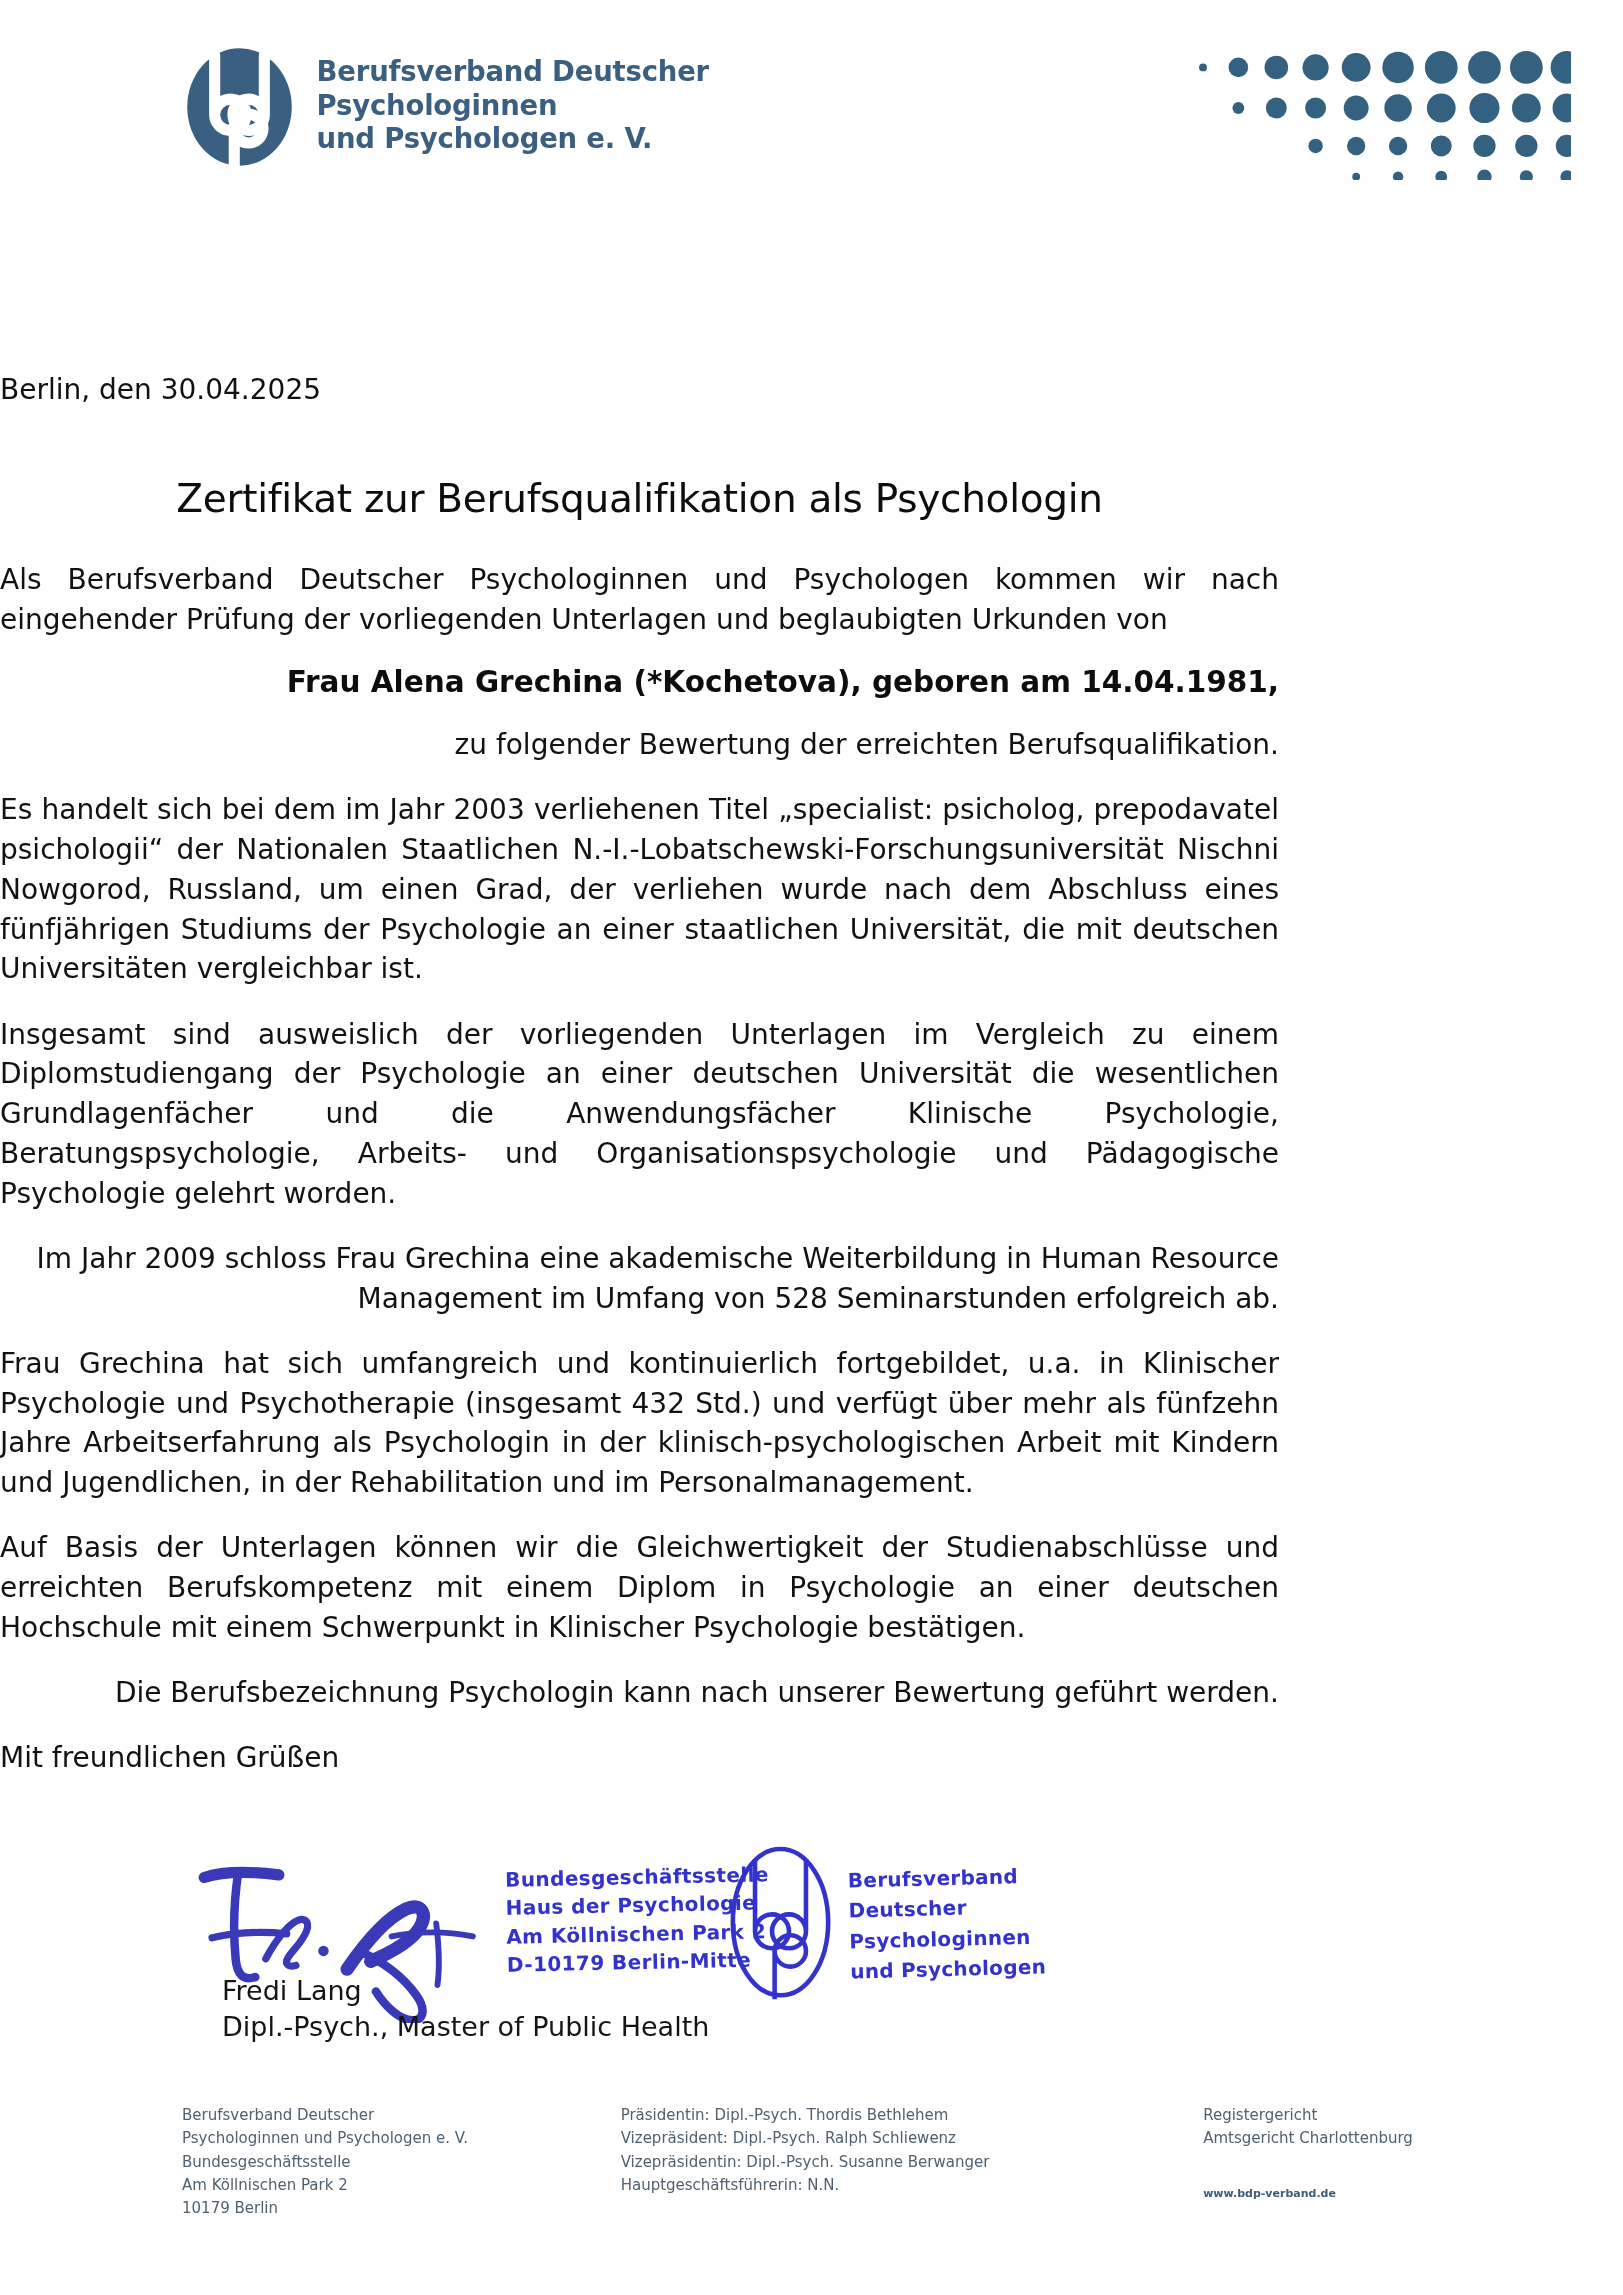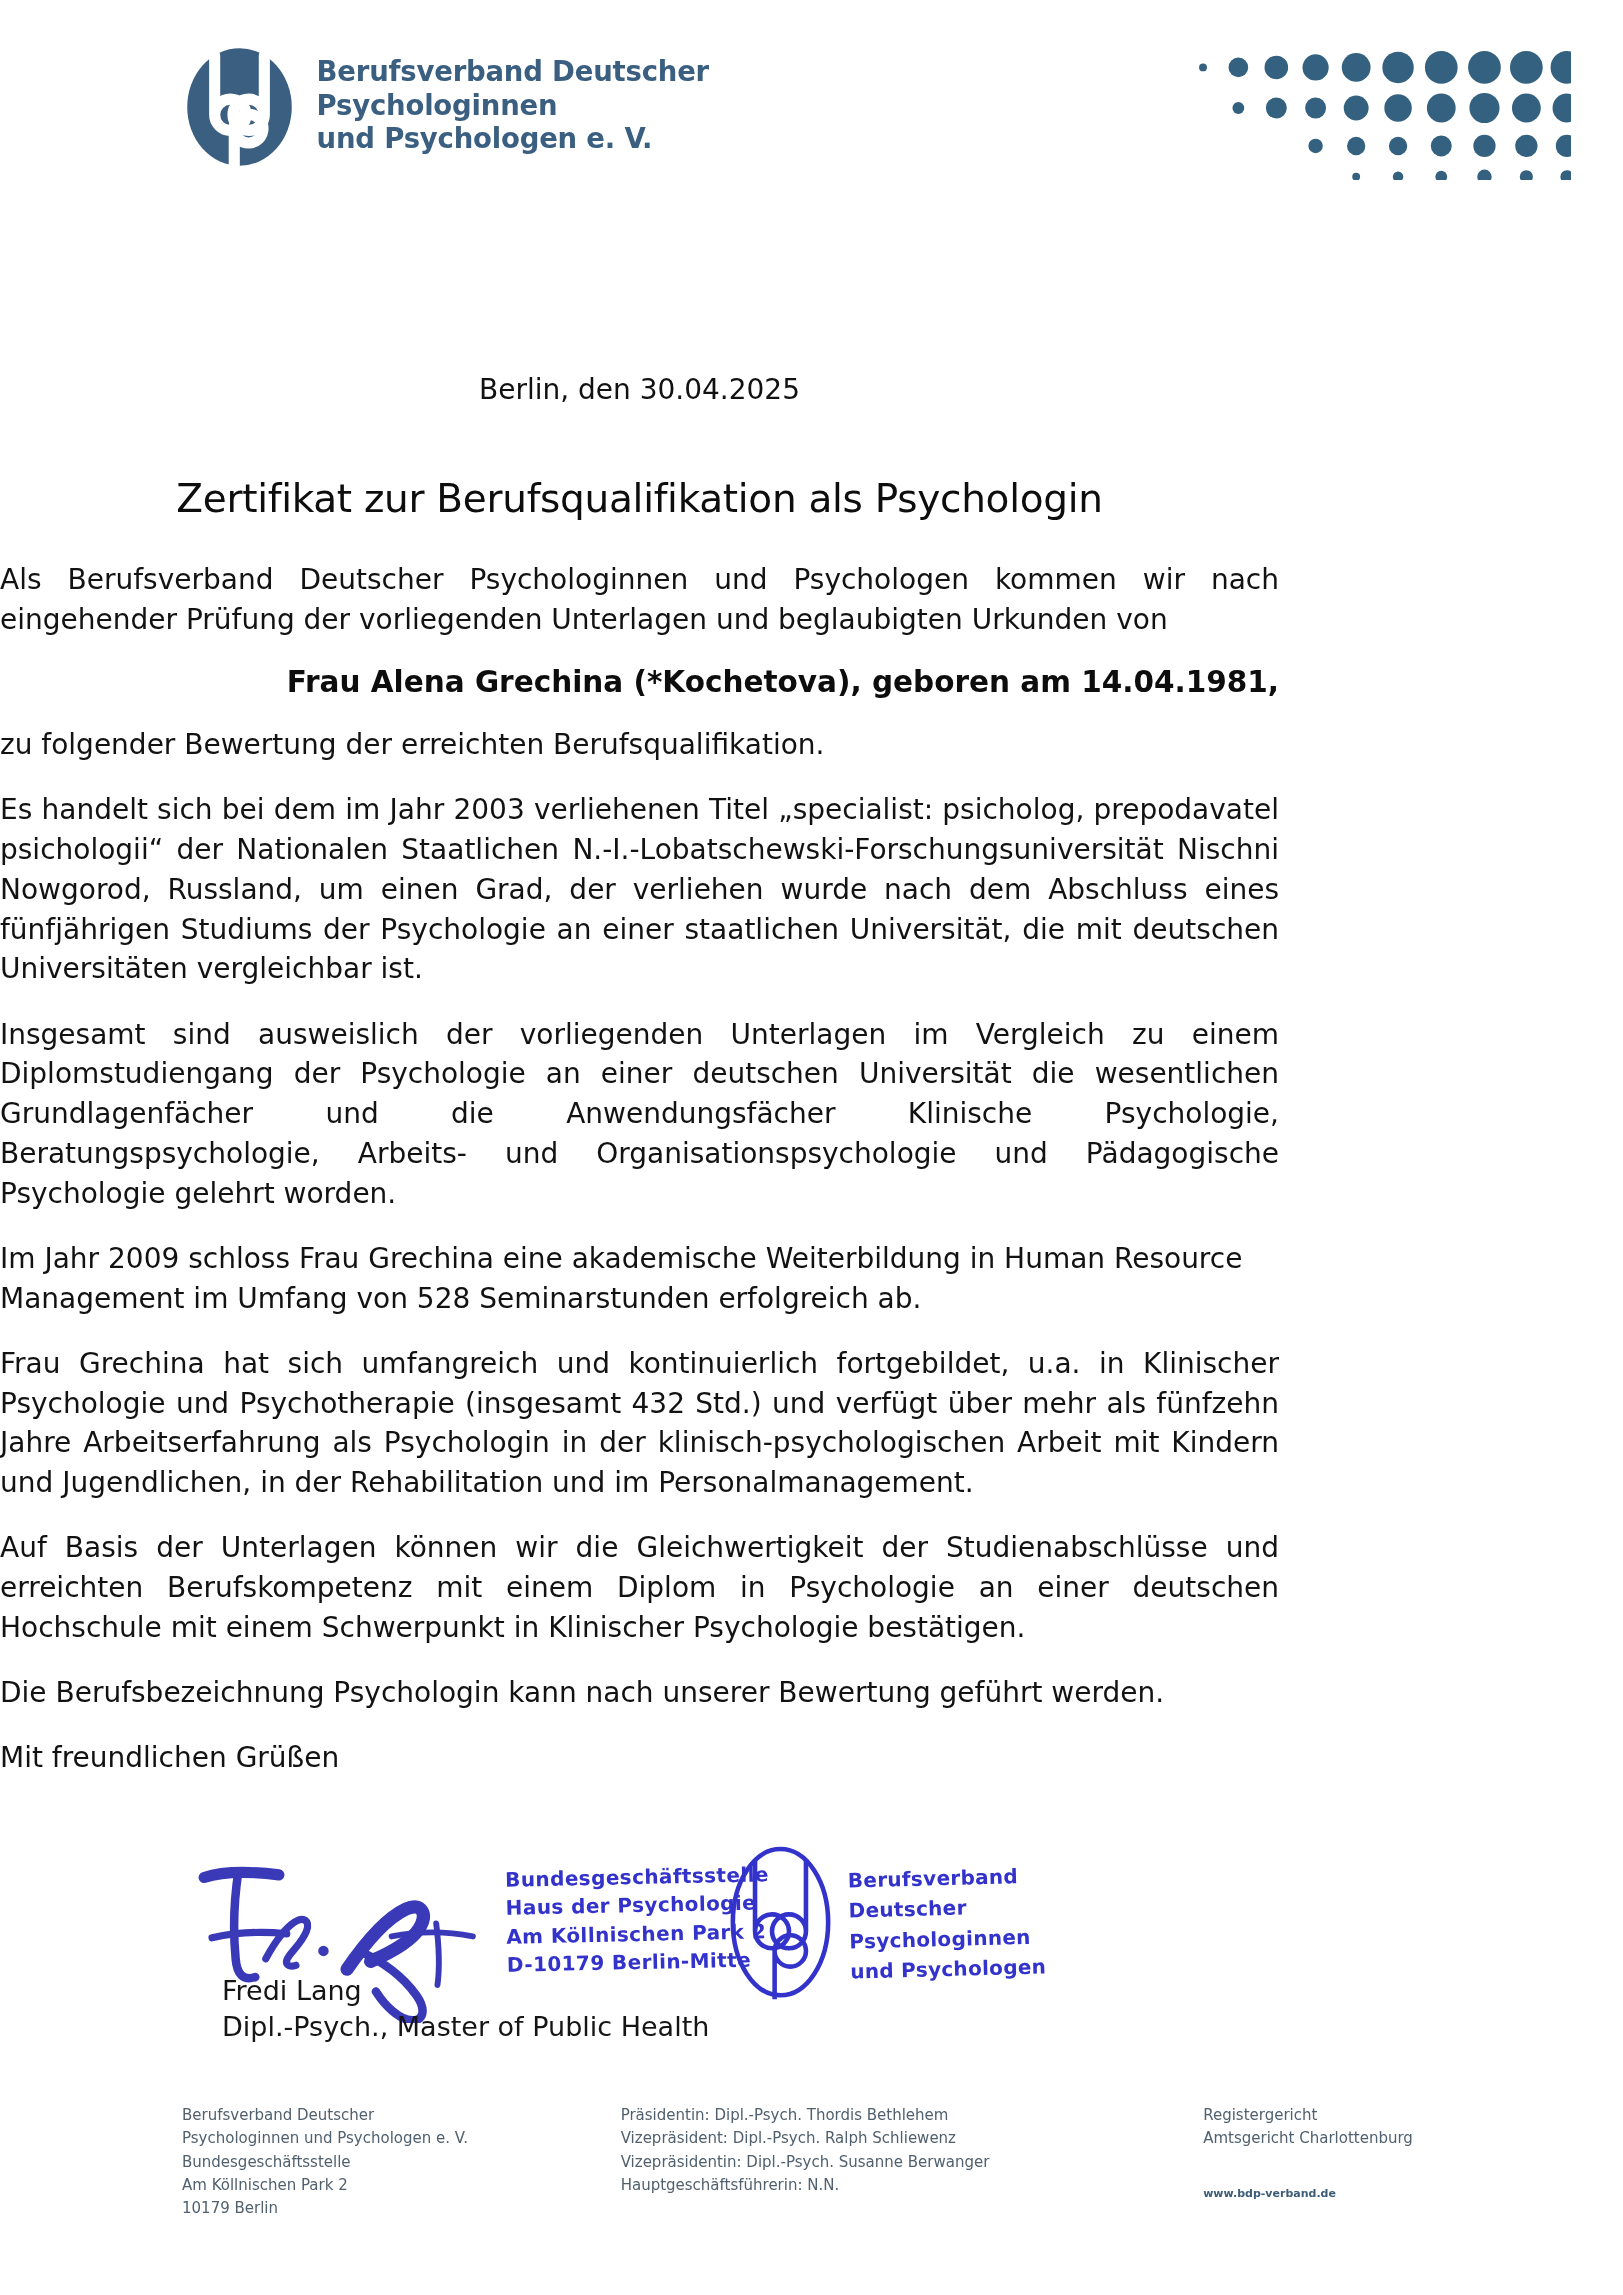--- a/index.html
+++ b/index.html
@@ -25,39 +25,39 @@
     color:#3a5f80;
     letter-spacing:-0.2px;
     padding-top:9.2px;
   }
   .logo-text div{white-space:nowrap;}
 
   .dot-grid{position:absolute;left:1178px;top:36px;width:393px;height:144px;}
 
   .date{
     position:absolute;left:0;top:373px;width:1279px;
-    text-align:center;font-size:28px;color:#111;
+    text-align:left;font-size:28px;color:#111;
   }
   .doc-title{
     position:absolute;left:0;top:476px;width:1279px;
     text-align:center;
     font-size:39px;font-weight:normal;color:#0d0d0d;
     letter-spacing:-0.3px;
   }
 
   .body-text{position:absolute;left:0;top:560px;width:1279px;}
   p.para{
     margin:0 0 25.5px 0;
     font-size:28px;
     line-height:1.42;
     text-align:justify;
     text-justify:inter-word;
     color:#121212;
   }
-  p.para.last-left{text-align:left;}
+  p.para.last-left{text-align:right;}
   p.name-line{
     margin:22px 0 26px 0;
     font-size:29.5px;
     font-weight:bold;
     text-align:right;
     color:#0d0d0d;
   }
   p.regards{margin:0;font-size:28px;line-height:1.42;color:#121212;}
 
   

